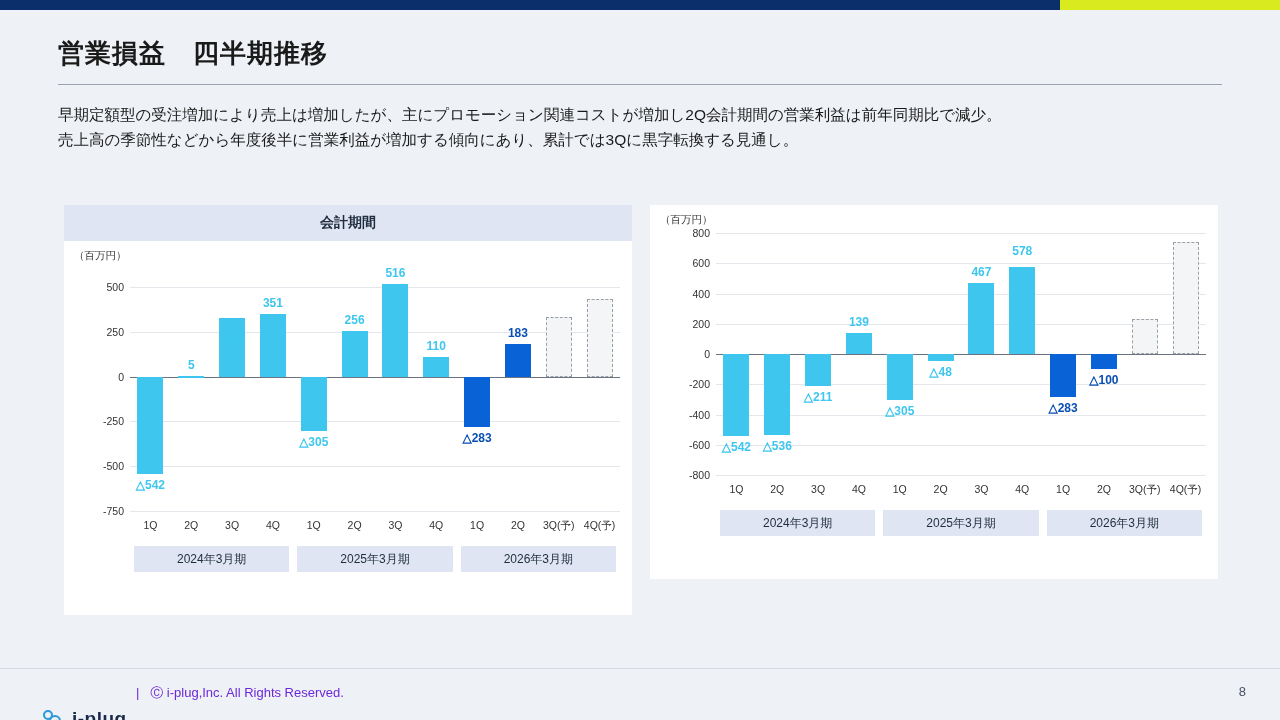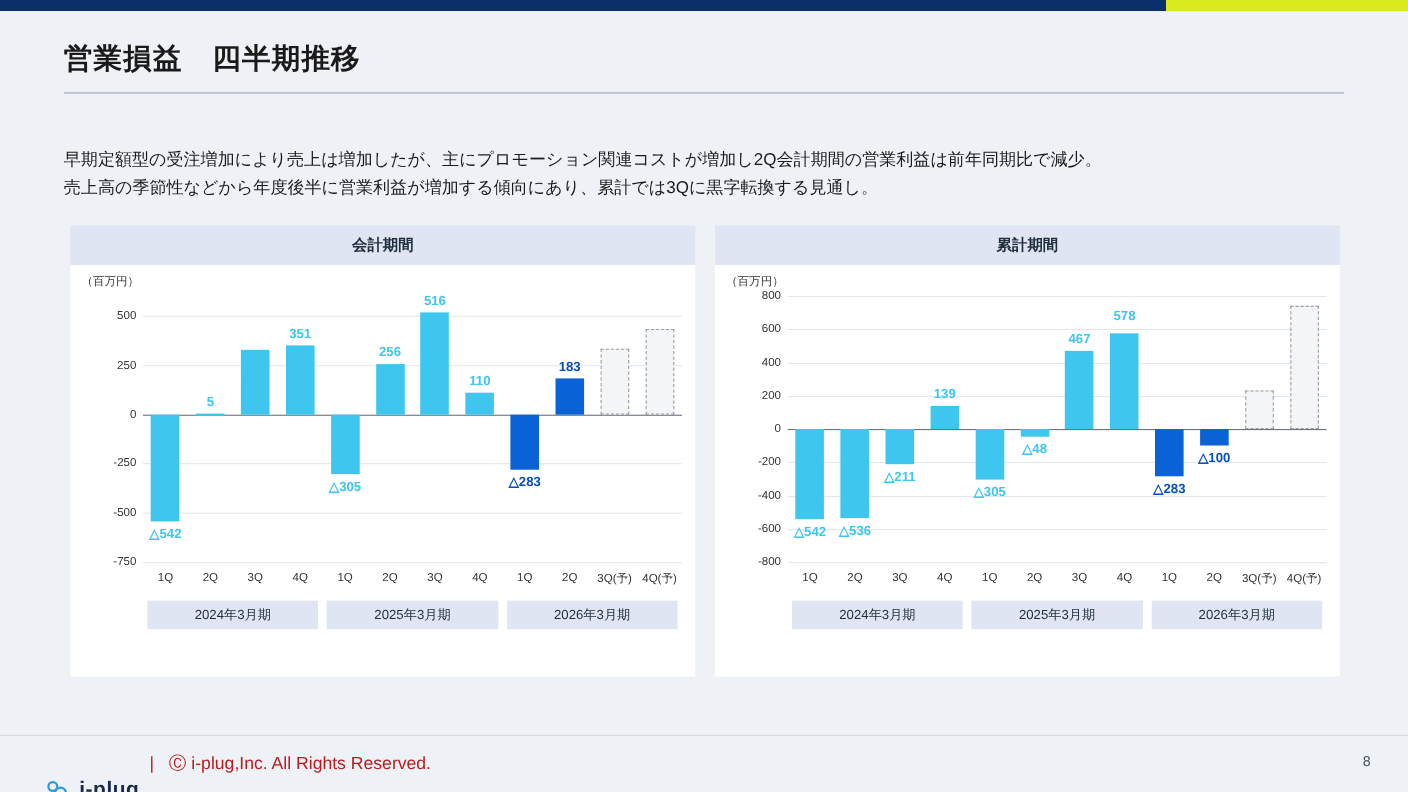--- a/index.html
+++ b/index.html
@@ -20,21 +20,21 @@
 
   .title {
     position:absolute; left:58px; top:36px;
     font-size:26px; font-weight:bold; color:#1a1a1a; letter-spacing:1px;text-align:right;
   }
   .title-rule {
     position:absolute; left:58px; top:84px; width:1164px; height:1px; background:#9aa3ad;
   }
   .lead {
     position:absolute; left:58px; top:103px; width:1170px;
-    font-size:15.5px; color:#1a1a1a; line-height:1.6;margin-top:31px;
+    font-size:15.5px; color:#1a1a1a; line-height:1.6;
   }
 
   .panel {
     position:absolute; top:205px; width:568px; height:410px;
   }
   .panel.left { left:64px; }
   .panel.right { left:650px; }
 
   .panel-head {
     height:36px; background:#dfe5f2; color:#1f2d3d;
@@ -78,21 +78,21 @@
   .fy-band {
     position:absolute; height:26px; background:#dfe5f2;
     display:flex; align-items:center; justify-content:center;
     font-size:12px; color:#1f2d3d;
   }
 
   .footer-rule { position:absolute; left:0; top:668px; width:1280px; height:1px; background:#d5d9e0; }
   .logo-wrap { position:absolute; left:42px; top:708px; display:flex; align-items:flex-start; gap:8px; }
   .logo-mark { width:22px; height:22px; position:relative; }
   .logo-text { font-size:19px; font-weight:bold; color:#1b2a4a; letter-spacing:0.5px; }
-  .copyright { position:absolute; left:136px; top:684px; font-size:16px; color:#b91c1c;text-align:right; }
+  .copyright { position:absolute; left:136px; top:684px; font-size:13px; color:#6d28d9;text-align:right; }
   .pageno { position:absolute; right:34px; top:684px; font-size:13px; color:#4a5260; }
 </style>
 </head>
 <body>
 
 <div class="top-bar">
   <div class="seg-blue"></div>
   <div class="seg-lime"></div>
 </div>
 
@@ -157,21 +157,20 @@
           <div class="bar dashed-cyan" style="left: 481.75px; top: 76.4px; width: 26px; height: 59.1556px;"></div>
           <div class="bar dashed-cyan" style="left: 522.583px; top: 58.4741px; width: 26px; height: 77.0815px;"></div>
           <div class="fy-band" style="left: 70px; top: 305px; width: 155.333px;">2024年3月期</div>
           <div class="fy-band" style="left: 233.333px; top: 305px; width: 155.333px;">2025年3月期</div>
           <div class="fy-band" style="left: 396.667px; top: 305px; width: 155.333px;">2026年3月期</div>
         </div>
     </div>
   </div>
 
   <div class="panel right">
-    <div class="panel-head">累計期間</div>
     <div class="panel-body">
       <div class="unit-label">（百万円）</div>
       <div class="plot" id="plot1">
           <div class="gridline" style="left: 66px; top: 28px; width: 490px;"></div>
           <div class="ytick" style="left: 20px; top: 28px;">800</div>
           <div class="gridline" style="left: 66px; top: 58.25px; width: 490px;"></div>
           <div class="ytick" style="left: 20px; top: 58.25px;">600</div>
           <div class="gridline" style="left: 66px; top: 88.5px; width: 490px;"></div>
           <div class="ytick" style="left: 20px; top: 88.5px;">400</div>
           <div class="gridline" style="left: 66px; top: 118.75px; width: 490px;"></div>

